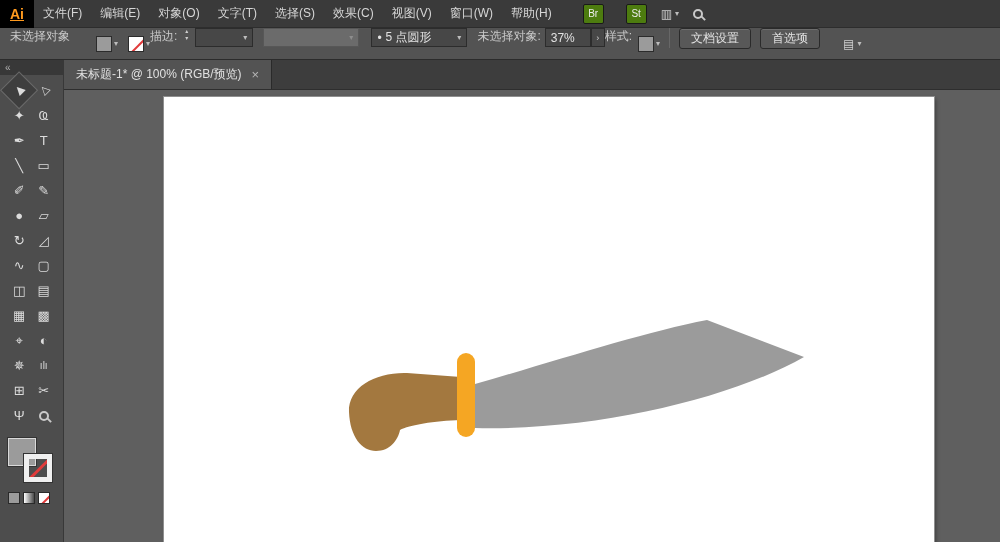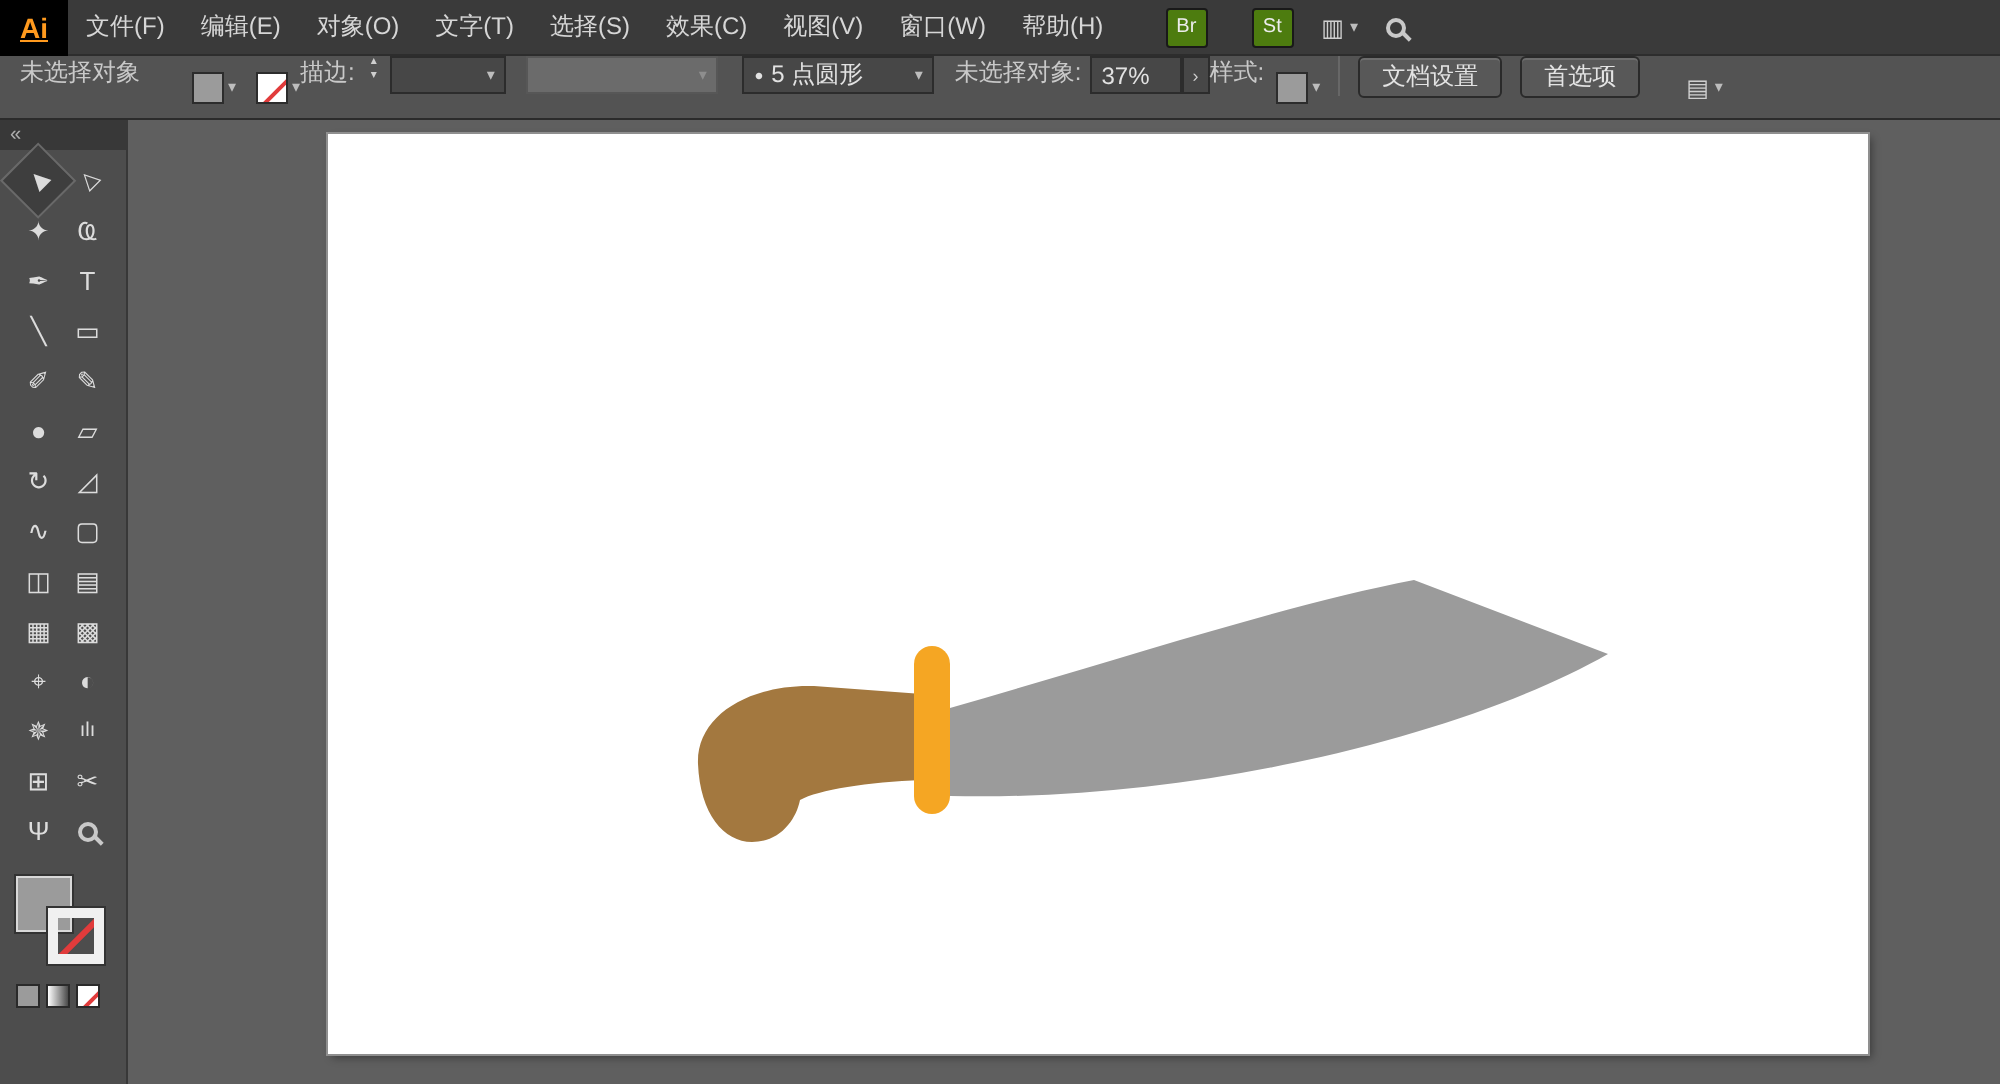--- a/index.html
+++ b/index.html
@@ -222,20 +222,26 @@
         </div>
       </div>
       <div class="mini-swatches">
         <div class="mini color"></div>
         <div class="mini grad"></div>
         <div class="mini none"></div>
       </div>
     </div>
 
     <div class="docarea">
+      <div class="tabbar">
+        <div class="tab">
+          <span>未标题-1* @ 100% (RGB/预览)</span>
+          <span class="tab-close">×</span>
+        </div>
+      </div>
       <div class="canvas">
         <div class="artboard">
           <svg width="770" height="460" viewBox="0 0 770 460" xmlns="http://www.w3.org/2000/svg">
             <path d="M 297 280 L 243 276 C 212 275 184 290 185 315 C 186 340 198 354 212 354 C 226 354 234 343 236 333 C 245 328 270 324 297 323 Z" fill="#a3783f"></path>
             <path d="M 311 287 C 395 263 480 235 543 223 L 640 260 C 570 300 435 334 311 331 Z" fill="#9b9b9b"></path>
             <rect x="293" y="256" width="18" height="84" rx="9" fill="#f5a623"></rect>
           </svg>
         </div>
       </div>
     </div>

